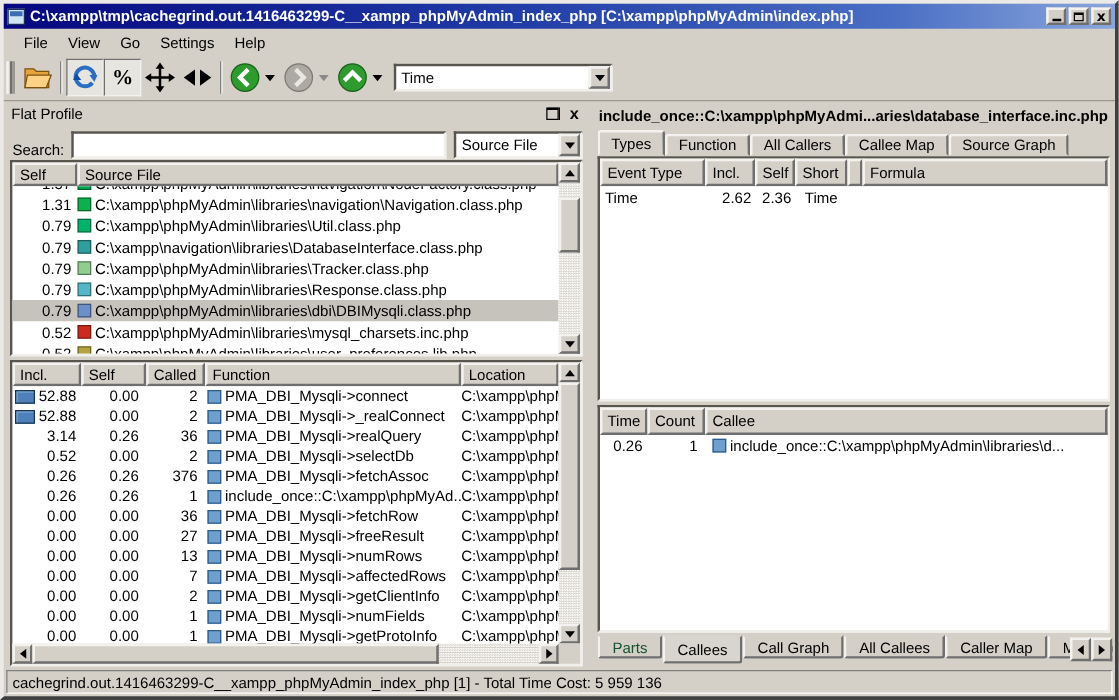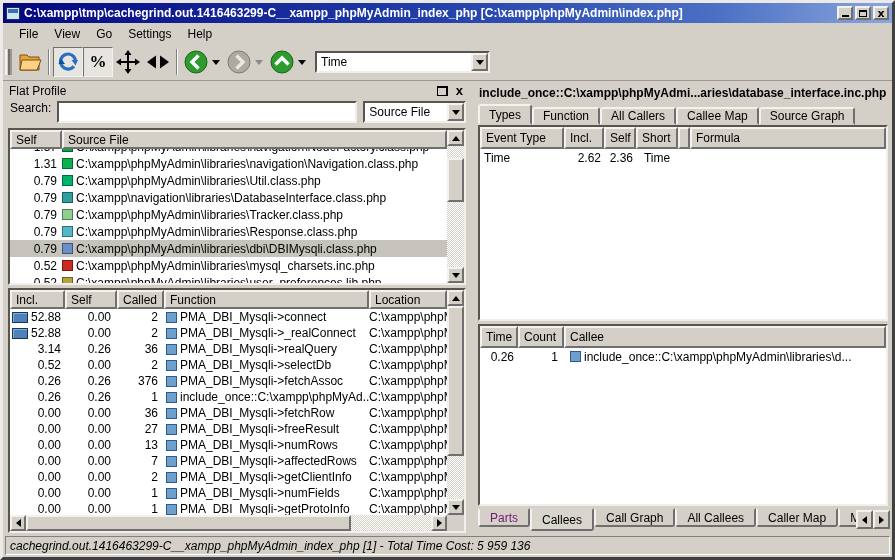--- a/index.html
+++ b/index.html
@@ -50,21 +50,21 @@
   .main { position:absolute; left:0; top:77px; right:0; height:453px; border-top:1px solid #9b9890;text-decoration:underline; }
 
   
   .dock { position:absolute; left:2px; top:1px; width:462px; bottom:0; }
   .dock-head { height:18px; display:flex; align-items:center; padding:0 4px; }
   .dock-title { flex:1; }
   .dock-float { width:11px; height:10px; position:relative; margin-right:8px; }
   .dock-float::before { content:""; position:absolute; right:0; top:0; width:8px; height:7px; border:1px solid #000; border-top-width:2px; }
   .dock-float::after { content:""; position:absolute; left:0; bottom:0; width:8px; height:7px; border:1px solid #000; border-top-width:2px; background:#d4d0c8; }
   .dock-x { font-weight:bold; font-size:13px; line-height:10px; }
-  .search-row { position:absolute; left:0; top:19px; right:0; height:26px; display:flex; align-items:flex-start; }
+  .search-row { position:absolute; left:0; top:19px; right:0; height:26px; display:flex; align-items:flex-end; }
   .search-label { padding:0 6px 0 5px; }
   .search-input { width:300px; height:22px; background:#fff; border:2px solid; border-color:#58554f #f1efeb #f1efeb #58554f; font:12px "Liberation Sans",sans-serif; padding:0 3px; outline:none; }
   .group-combo { width:103px; margin-left:6px; }
 
   
   .frame { position:absolute; background:#fff; border:2px solid; border-color:#58554f #f1efeb #f1efeb #58554f; display:flex; }
   .lcol { flex:1; display:flex; flex-direction:column; overflow:hidden; min-width:0; }
   .hrow { display:flex; flex:none; background:#d4d0c8; }
   .hcell { border:2px solid; border-color:#f4f2ee #6f6f6f #6f6f6f #f4f2ee; background:#d4d0c8;
            padding:0 4px; height:19px; display:flex; align-items:center; white-space:nowrap; overflow:hidden; }
@@ -128,27 +128,27 @@
 
   .callees-frame { left:4px; top:242px; right:4px; height:182px; flex-direction:column; }
   .cl-time { width:38px; flex:none; text-align:right; padding-right:4px; }
   .cl-count { width:46px; flex:none; text-align:right; padding-right:6px; }
   .cl-callee { flex:1; display:flex; align-items:center; overflow:hidden; padding-left:4px; }
 
   .btabbar { position:absolute; left:4px; right:2px; top:426px; height:26px; display:flex; align-items:flex-start; overflow:hidden; }
   .btab { height:19px; padding:0 10px; display:flex; align-items:center; background:#d4d0c8;
           border:2px solid; border-color:#f4f2ee #6f6f6f #6f6f6f #f4f2ee; border-radius:0 0 3px 3px; border-top-color:transparent; white-space:nowrap; margin-top:0; }
   .btab.active { height:23px; z-index:2; background:#d8d5ce; }
-  .btab.disabled { color:#701a75; }
+  .btab.disabled { color:#14532d; }
   .btab-scroll { position:absolute; right:0; top:2px; display:flex; }
   .btab-scroll .sbtn { width:17px; height:19px; }
 
   
   .statusbar { position:absolute; left:0; bottom:0; right:0; height:23px; padding:2px; }
-  .status-field { height:100%; border:1px solid; border-color:#808080 #fff #fff #808080; display:flex; align-items:center; padding:0 4px; white-space:nowrap; overflow:hidden;font-style:italic; }
+  .status-field { height:100%; border:1px solid; border-color:#808080 #fff #fff #808080; display:flex; align-items:center; padding:0 4px; white-space:nowrap; overflow:hidden; }
 </style>
 </head>
 <body>
 
 <div class="window">
 
   <div class="titlebar">
     <div class="appicon"></div>
     <div class="title-text">C:\xampp\tmp\cachegrind.out.1416463299-C__xampp_phpMyAdmin_index_php [C:\xampp\phpMyAdmin\index.php]</div>
     <div class="winbtns">

